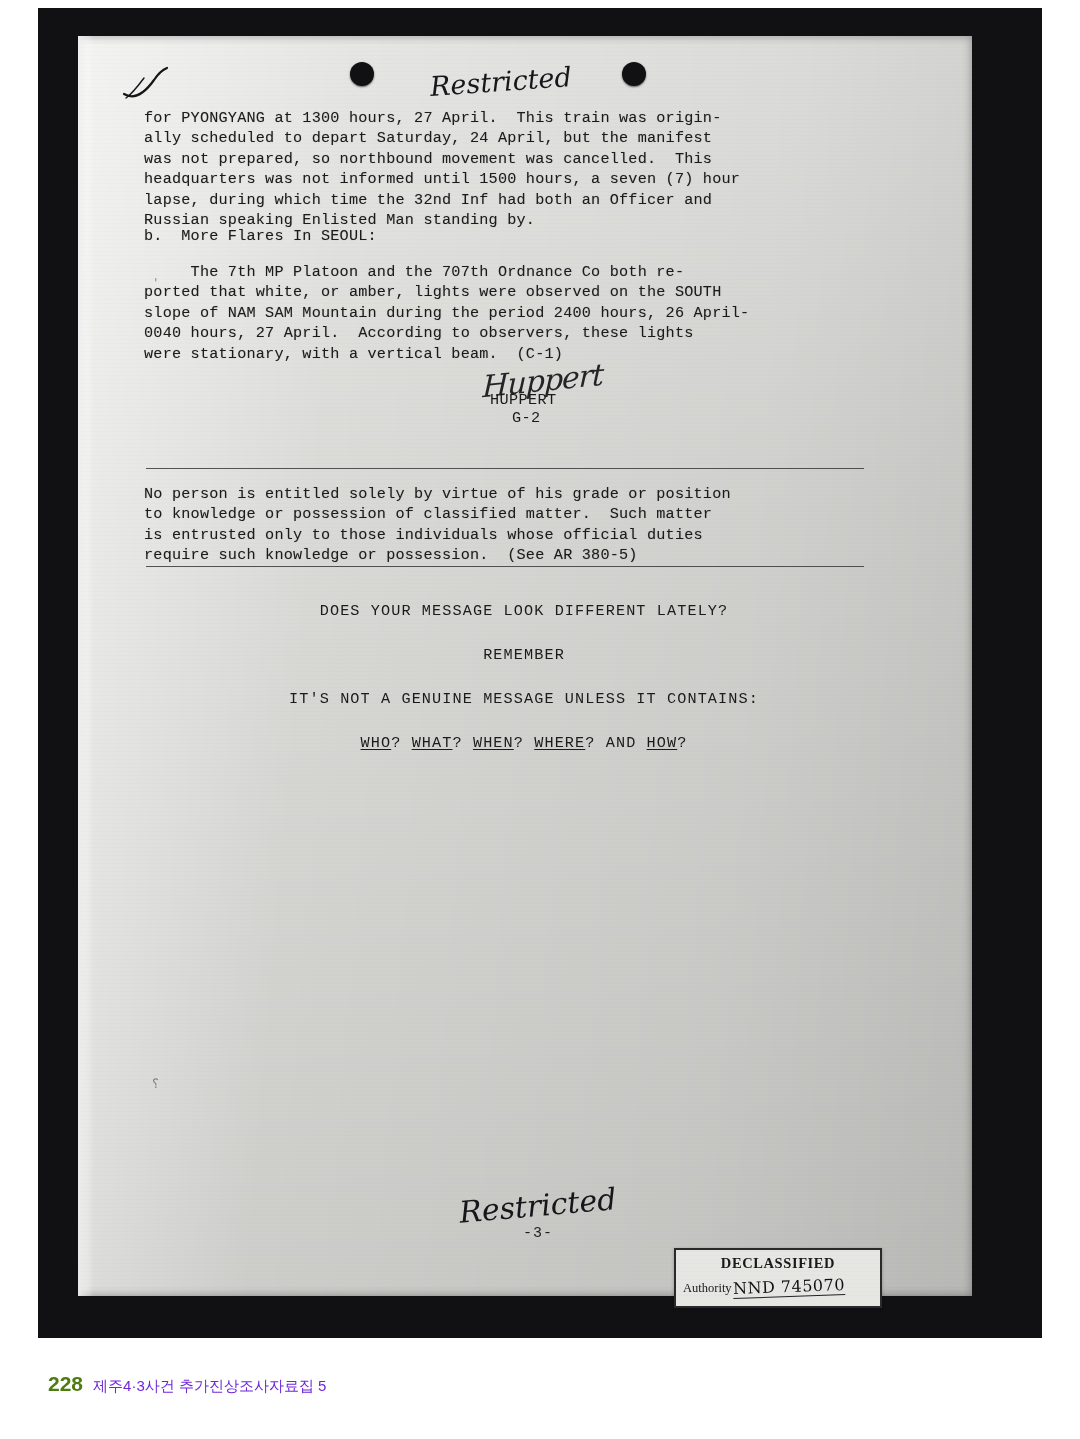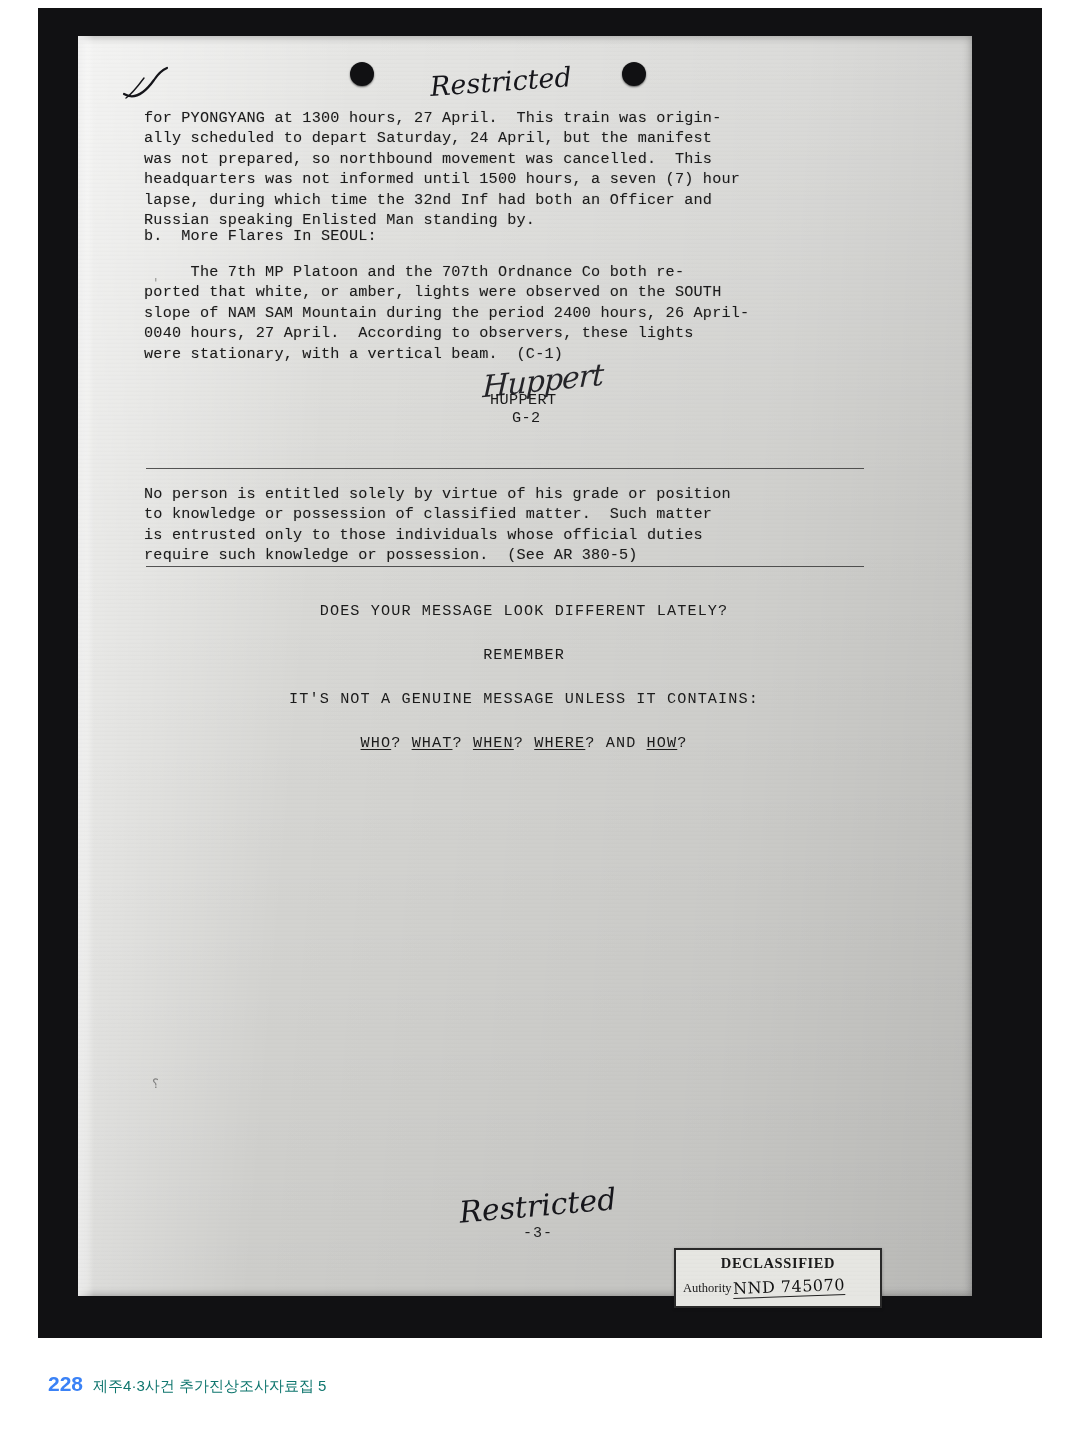--- a/index.html
+++ b/index.html
@@ -258,26 +258,26 @@
     left: 48px;
     top: 1372px;
     display: flex;
     align-items: baseline;
     gap: 10px;
   }
   #footer-page-number {
     font-family: "Liberation Sans", sans-serif;
     font-weight: bold;
     font-size: 21px;
-    color: #3b82f6;
+    color: #4d7c0f;
   }
   #footer-caption {
     font-family: "Liberation Sans", sans-serif;
     font-size: 15px;
-    color: #0f766e;
+    color: #6d28d9;
   }
 </style>
 </head>
 <body>
 
 <div id="page">
 
   <div id="scan-backdrop"></div>
 
   <div id="paper">

